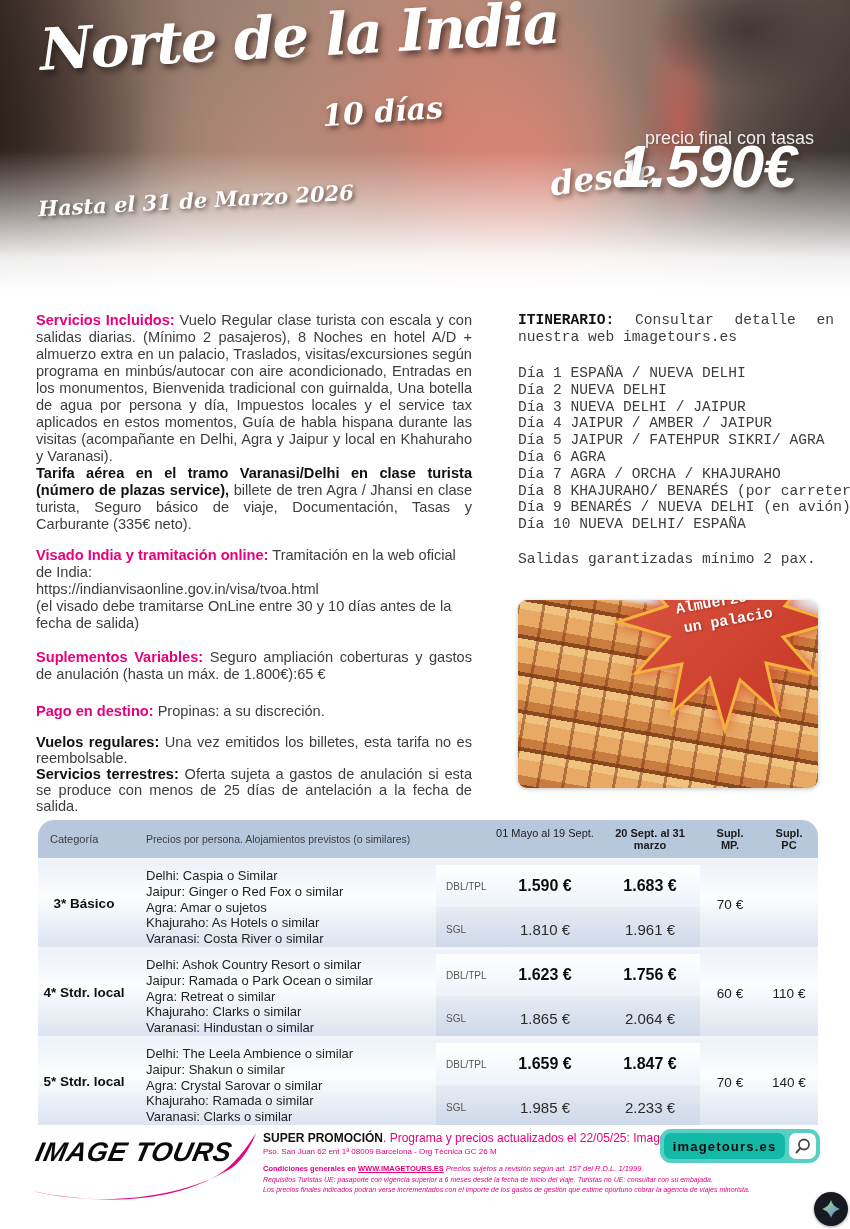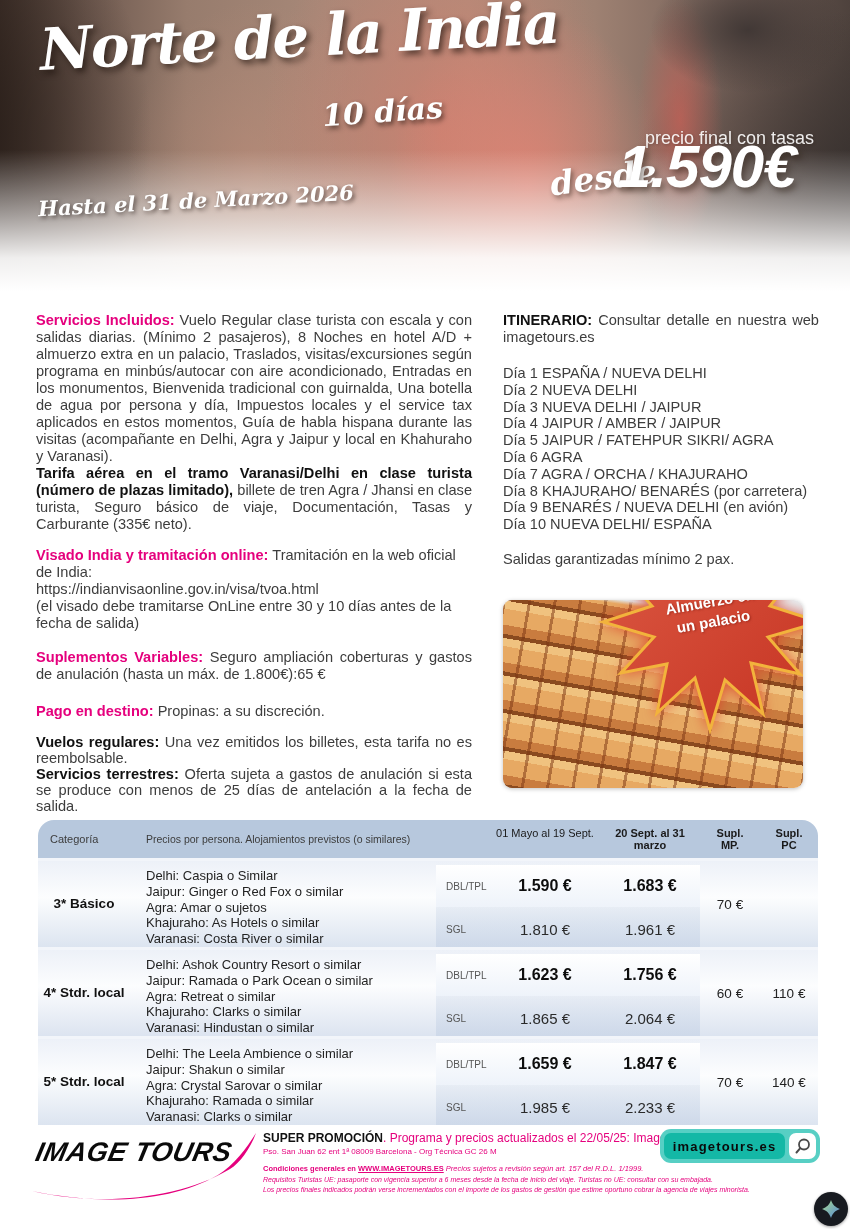--- a/index.html
+++ b/index.html
@@ -34,22 +34,22 @@
     opacity:.9; text-shadow:1px 1px 3px rgba(40,25,15,.4); z-index:3; }
   .hero-desde { position:absolute; left:550px; top:158px; font-size:33px;
     transform:rotate(-7deg); text-shadow:2px 3px 5px rgba(40,25,15,.5); z-index:3; }
   .hero-price { position:absolute; left:618px; top:132px; font-size:60px; font-weight:900;
     font-style:italic; color:#fff; letter-spacing:-1px;
     text-shadow:3px 4px 6px rgba(40,25,15,.5); z-index:3; }
 
   
   .col-left  { position:absolute; left:36px;  top:312px; width:436px; color:#3d3d3d;
                font-size:14.6px; line-height:17px; }
-  .col-right { position:absolute; left:503px; top:312px; width:316px; color:#3d3d3d;
-               font-size:14.6px; line-height:17px; }
+  .col-right { position:absolute; left:518px; top:312px; width:316px; color:#3d3d3d;
+               font-size:14.6px; line-height:17px;font-family:Liberation Mono, monospace; }
   .just { text-align:justify; }
   .h-mag { color:#e5007d; font-weight:bold; }
   .h-blk { color:#111; font-weight:bold; }
   .b-blk { color:#111; font-weight:bold; }
   .gap14 { height:14px; } .gap17 { height:17px; } .gap20 { height:20px; }
 
   .days { margin-top:19px; }
   .day  { line-height:16.8px; white-space:nowrap; }
   .salidas { margin-top:18px; }
 
@@ -141,21 +141,21 @@
     <div class="hero-title script">Norte de la India</div>
     <div class="hero-days script">10 días</div>
     <div class="hero-validity script">Hasta el 31 de Marzo 2026</div>
     <div class="hero-pricenote">precio final con tasas</div>
     <div class="hero-desde script">desde</div>
     <div class="hero-price">1.590€</div>
   </div>
 
   <div class="col-left">
     <p class="just"><span class="h-mag">Servicios Incluidos:</span> <span>Vuelo Regular clase turista con escala y con salidas diarias.  (Mínimo 2 pasajeros), 8 Noches en hotel A/D + almuerzo extra en un palacio, Traslados, visitas/excursiones según programa en minbús/autocar con aire acondicionado, Entradas en los monumentos, Bienvenida tradicional con guirnalda, Una botella de agua por persona y día, Impuestos locales y el service tax aplicados en estos momentos, Guía de habla hispana durante las visitas (acompañante en Delhi, Agra y Jaipur y local en Khahuraho y Varanasi).</span><br>
-      <span class="b-blk">Tarifa aérea en el tramo Varanasi/Delhi en clase turista (número de plazas limitado),</span><span> billete de tren Agra / Jhansi en clase turista, Seguro básico de viaje, Documentación, Tasas y Carburante (335€ neto).</span></p>
+      <span class="b-blk">Tarifa aérea en el tramo Varanasi/Delhi en clase turista (número de plazas service),</span><span> billete de tren Agra / Jhansi en clase turista, Seguro básico de viaje, Documentación, Tasas y Carburante (335€ neto).</span></p>
 
     <div class="gap14"></div>
     <p><span class="h-mag">Visado India y tramitación online:</span> <span>Tramitación en la web oficial de India:</span><br>
       <span>https://indianvisaonline.gov.in/visa/tvoa.html</span><br>
       <span>(el visado debe tramitarse OnLine entre 30 y 10 días antes de la fecha de salida)</span></p>
 
     <div class="gap17"></div>
     <p class="just"><span class="h-mag">Suplementos Variables:</span> <span>Seguro ampliación coberturas y gastos de anulación (hasta un máx. de  1.800€):65 €</span></p>
 
     <div class="gap20"></div>

